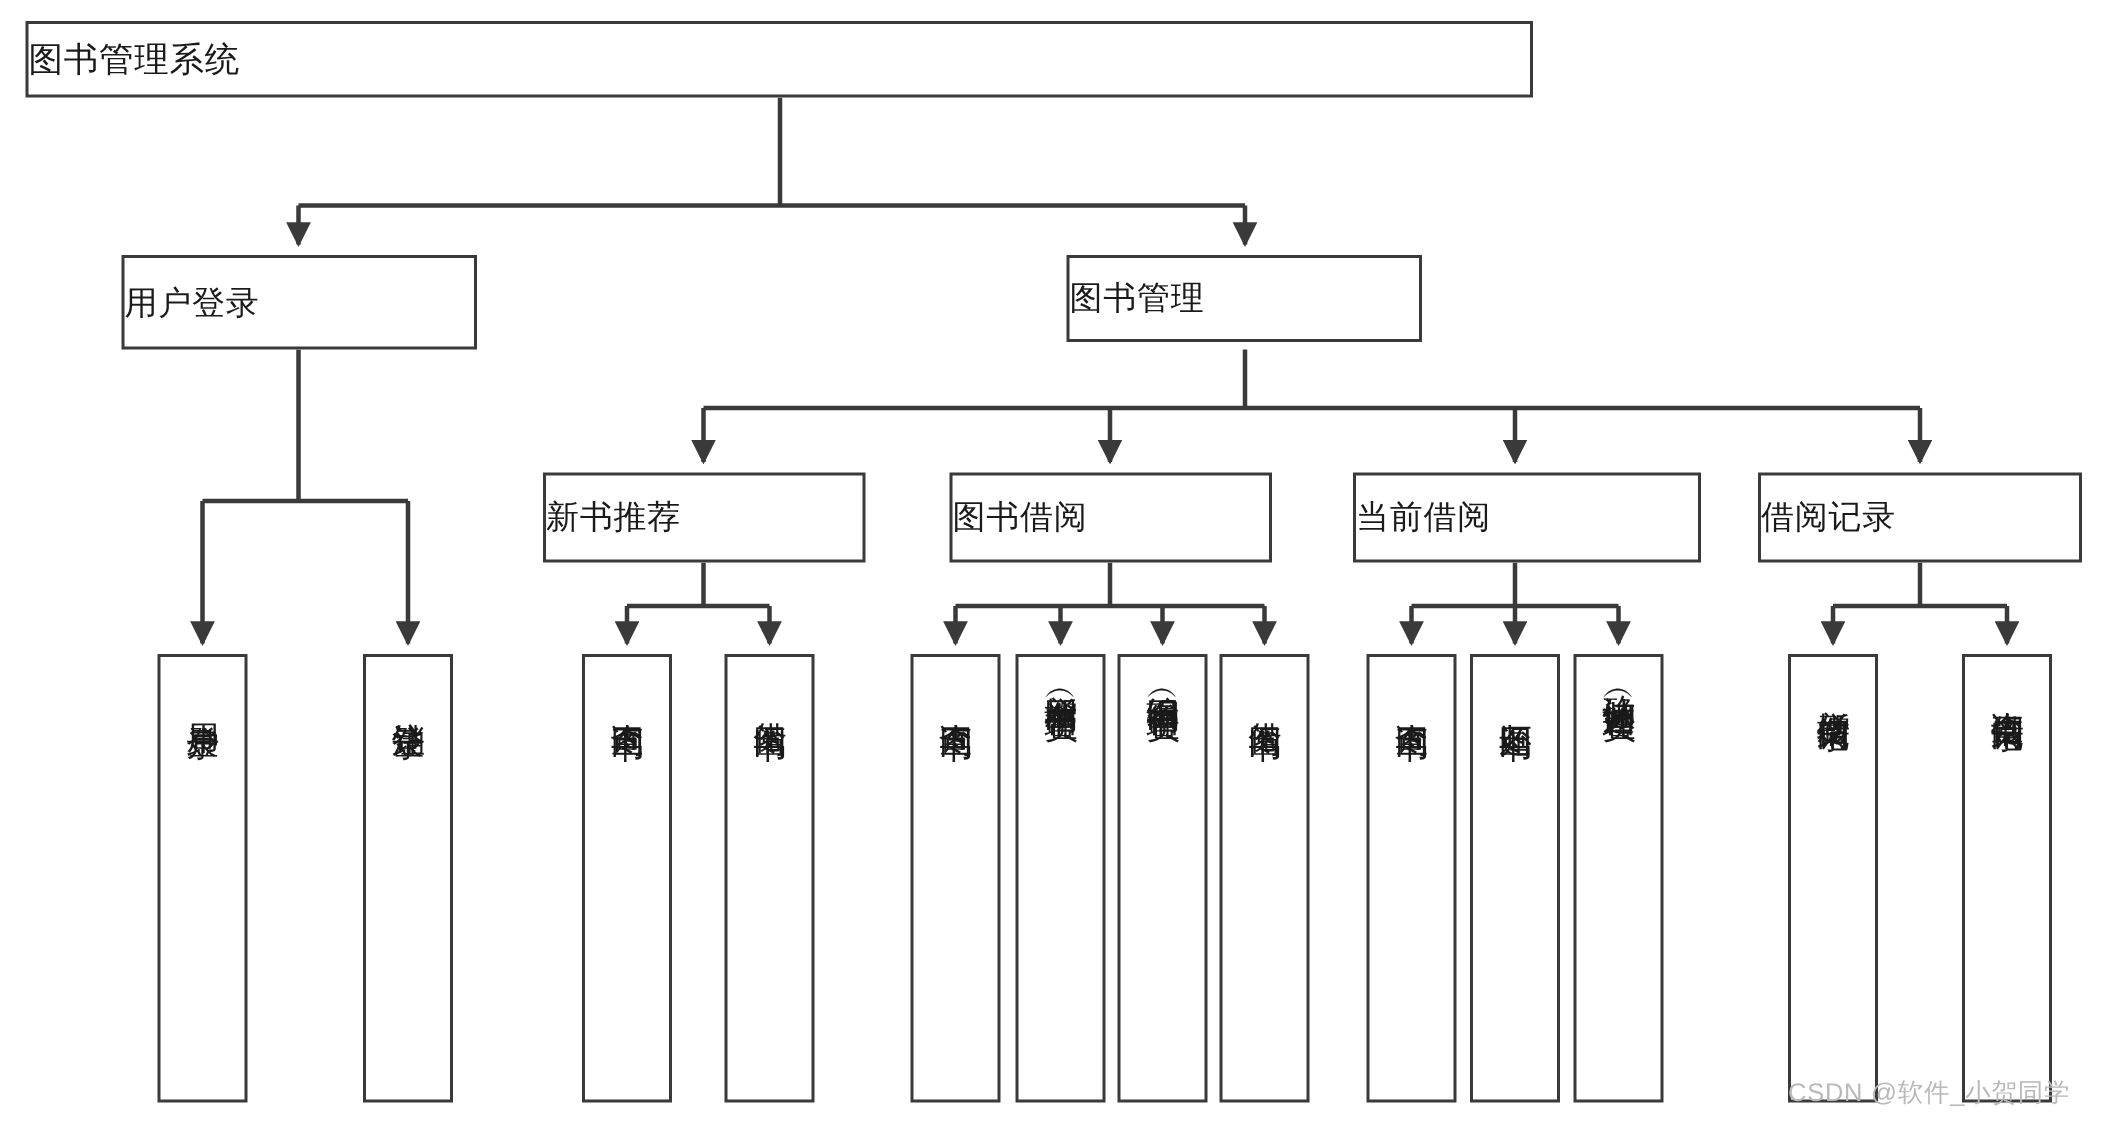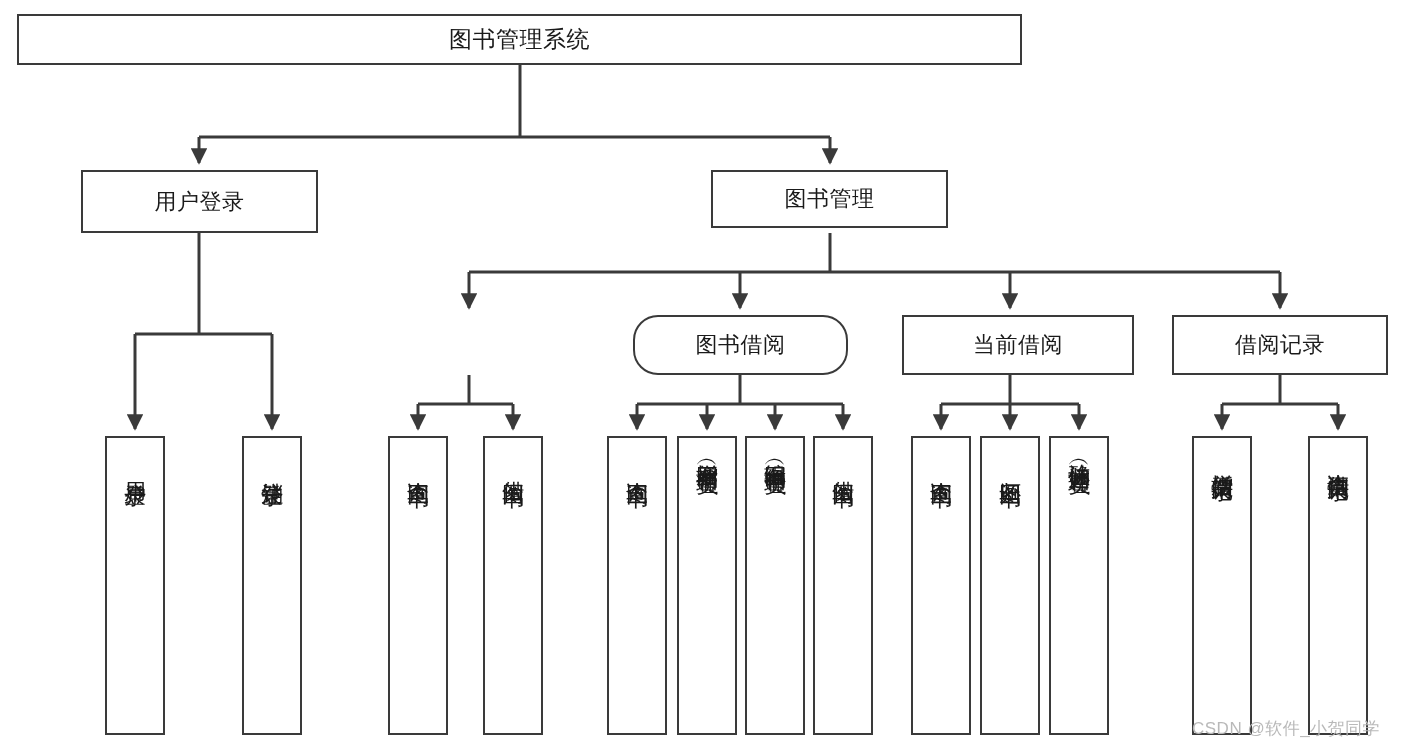--- a/index.html
+++ b/index.html
@@ -26,21 +26,21 @@
     height: 747px;
     pointer-events: none;
   }
   .node {
     position: absolute;
     box-sizing: border-box;
     background: #ffffff;
     border: 2px solid #3a3a3a;
     display: flex;
     align-items: center;
-    justify-content: center;
+    justify-content: flex-start;
     color: #1a1a1a;
   }
   .node-label {
     display: block;
     text-align: center;
     line-height: 1.18;
     letter-spacing: 0.5px;
   }
   .node.horizontal .node-label {
     font-size: 22px;
@@ -128,21 +128,24 @@
     <span class="node-label">图书管理系统</span>
   </div>
 
   <div class="node horizontal" style="left:81px; top:170px; width:237px; height:63px;">
     <span class="node-label">用户登录</span>
   </div>
   <div class="node horizontal" style="left:711px; top:170px; width:237px; height:58px;">
     <span class="node-label">图书管理</span>
   </div>
 
-  <div class="node horizontal" style="left:633px; top:315px; width:215px; height:60px;border-radius:25px;">
+  <div class="node horizontal" style="left:362px; top:315px; width:215px; height:60px;">
+    <span class="node-label">新书推荐</span>
+  </div>
+  <div class="node horizontal" style="left:633px; top:315px; width:215px; height:60px;">
     <span class="node-label">图书借阅</span>
   </div>
   <div class="node horizontal" style="left:902px; top:315px; width:232px; height:60px;">
     <span class="node-label">当前借阅</span>
   </div>
   <div class="node horizontal" style="left:1172px; top:315px; width:216px; height:60px;">
     <span class="node-label">借阅记录</span>
   </div>
 
   <div class="node vertical" style="left:105px; top:436px; width:60px; height:299px;">

